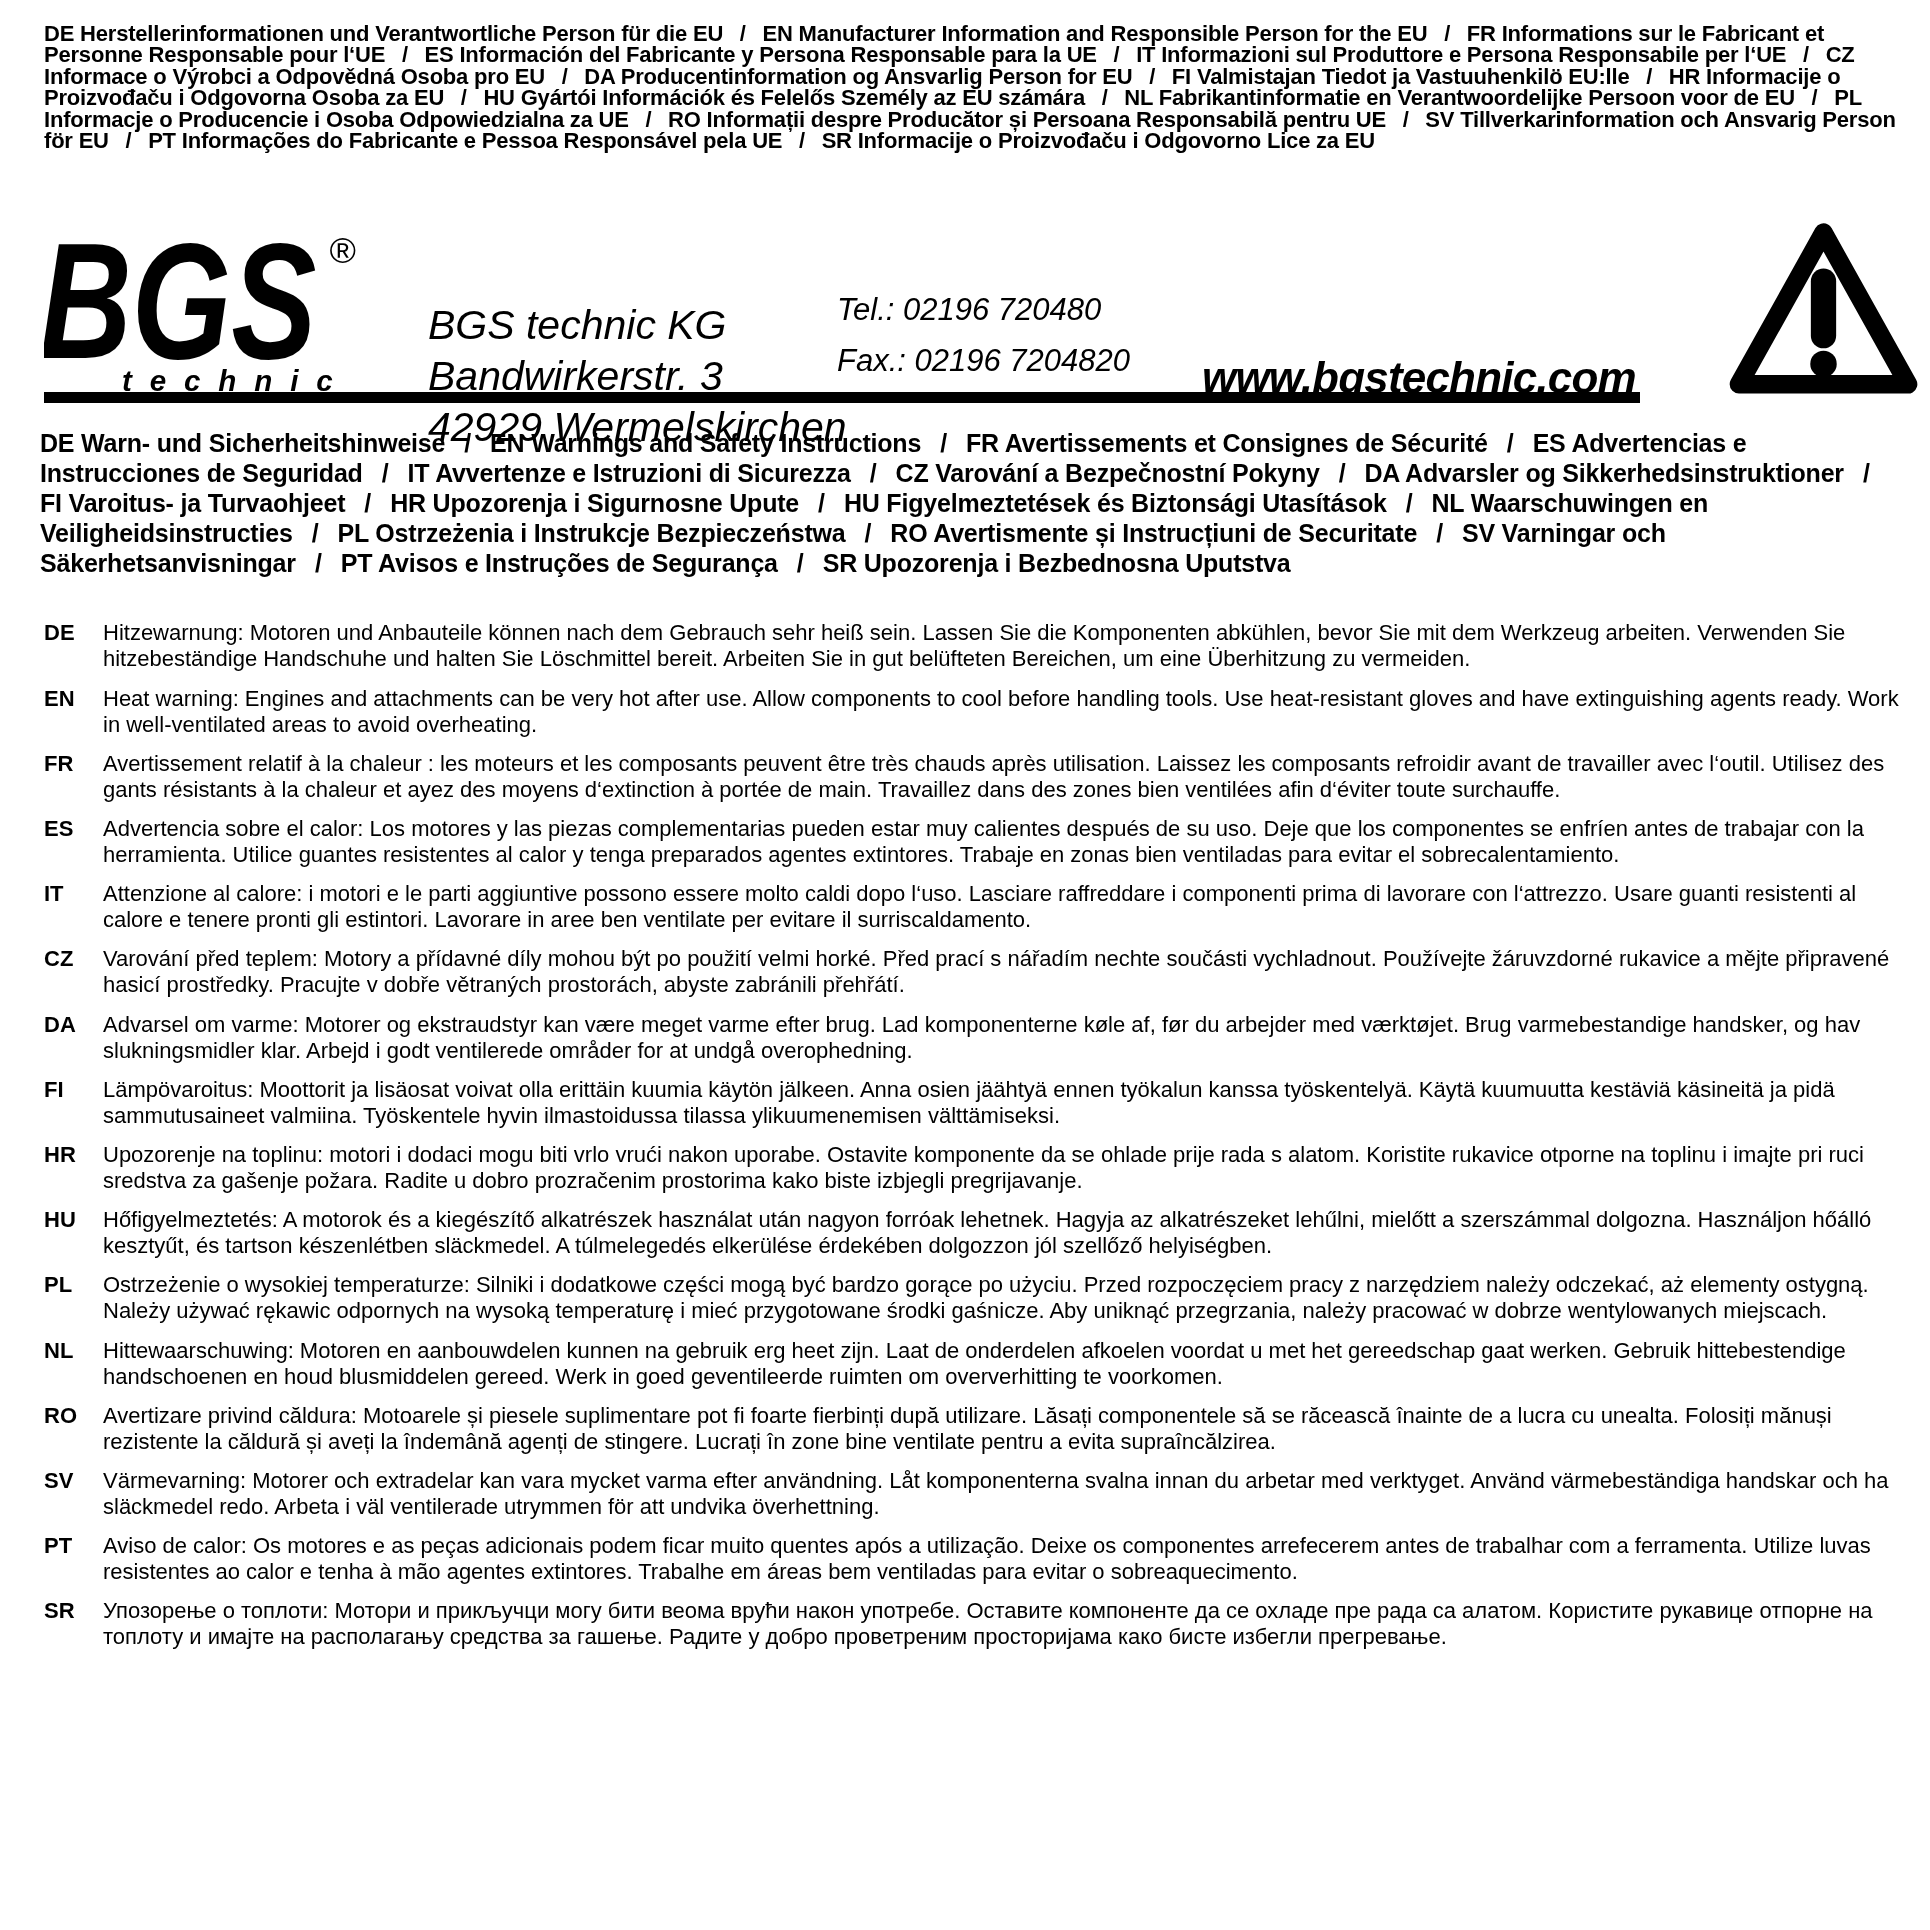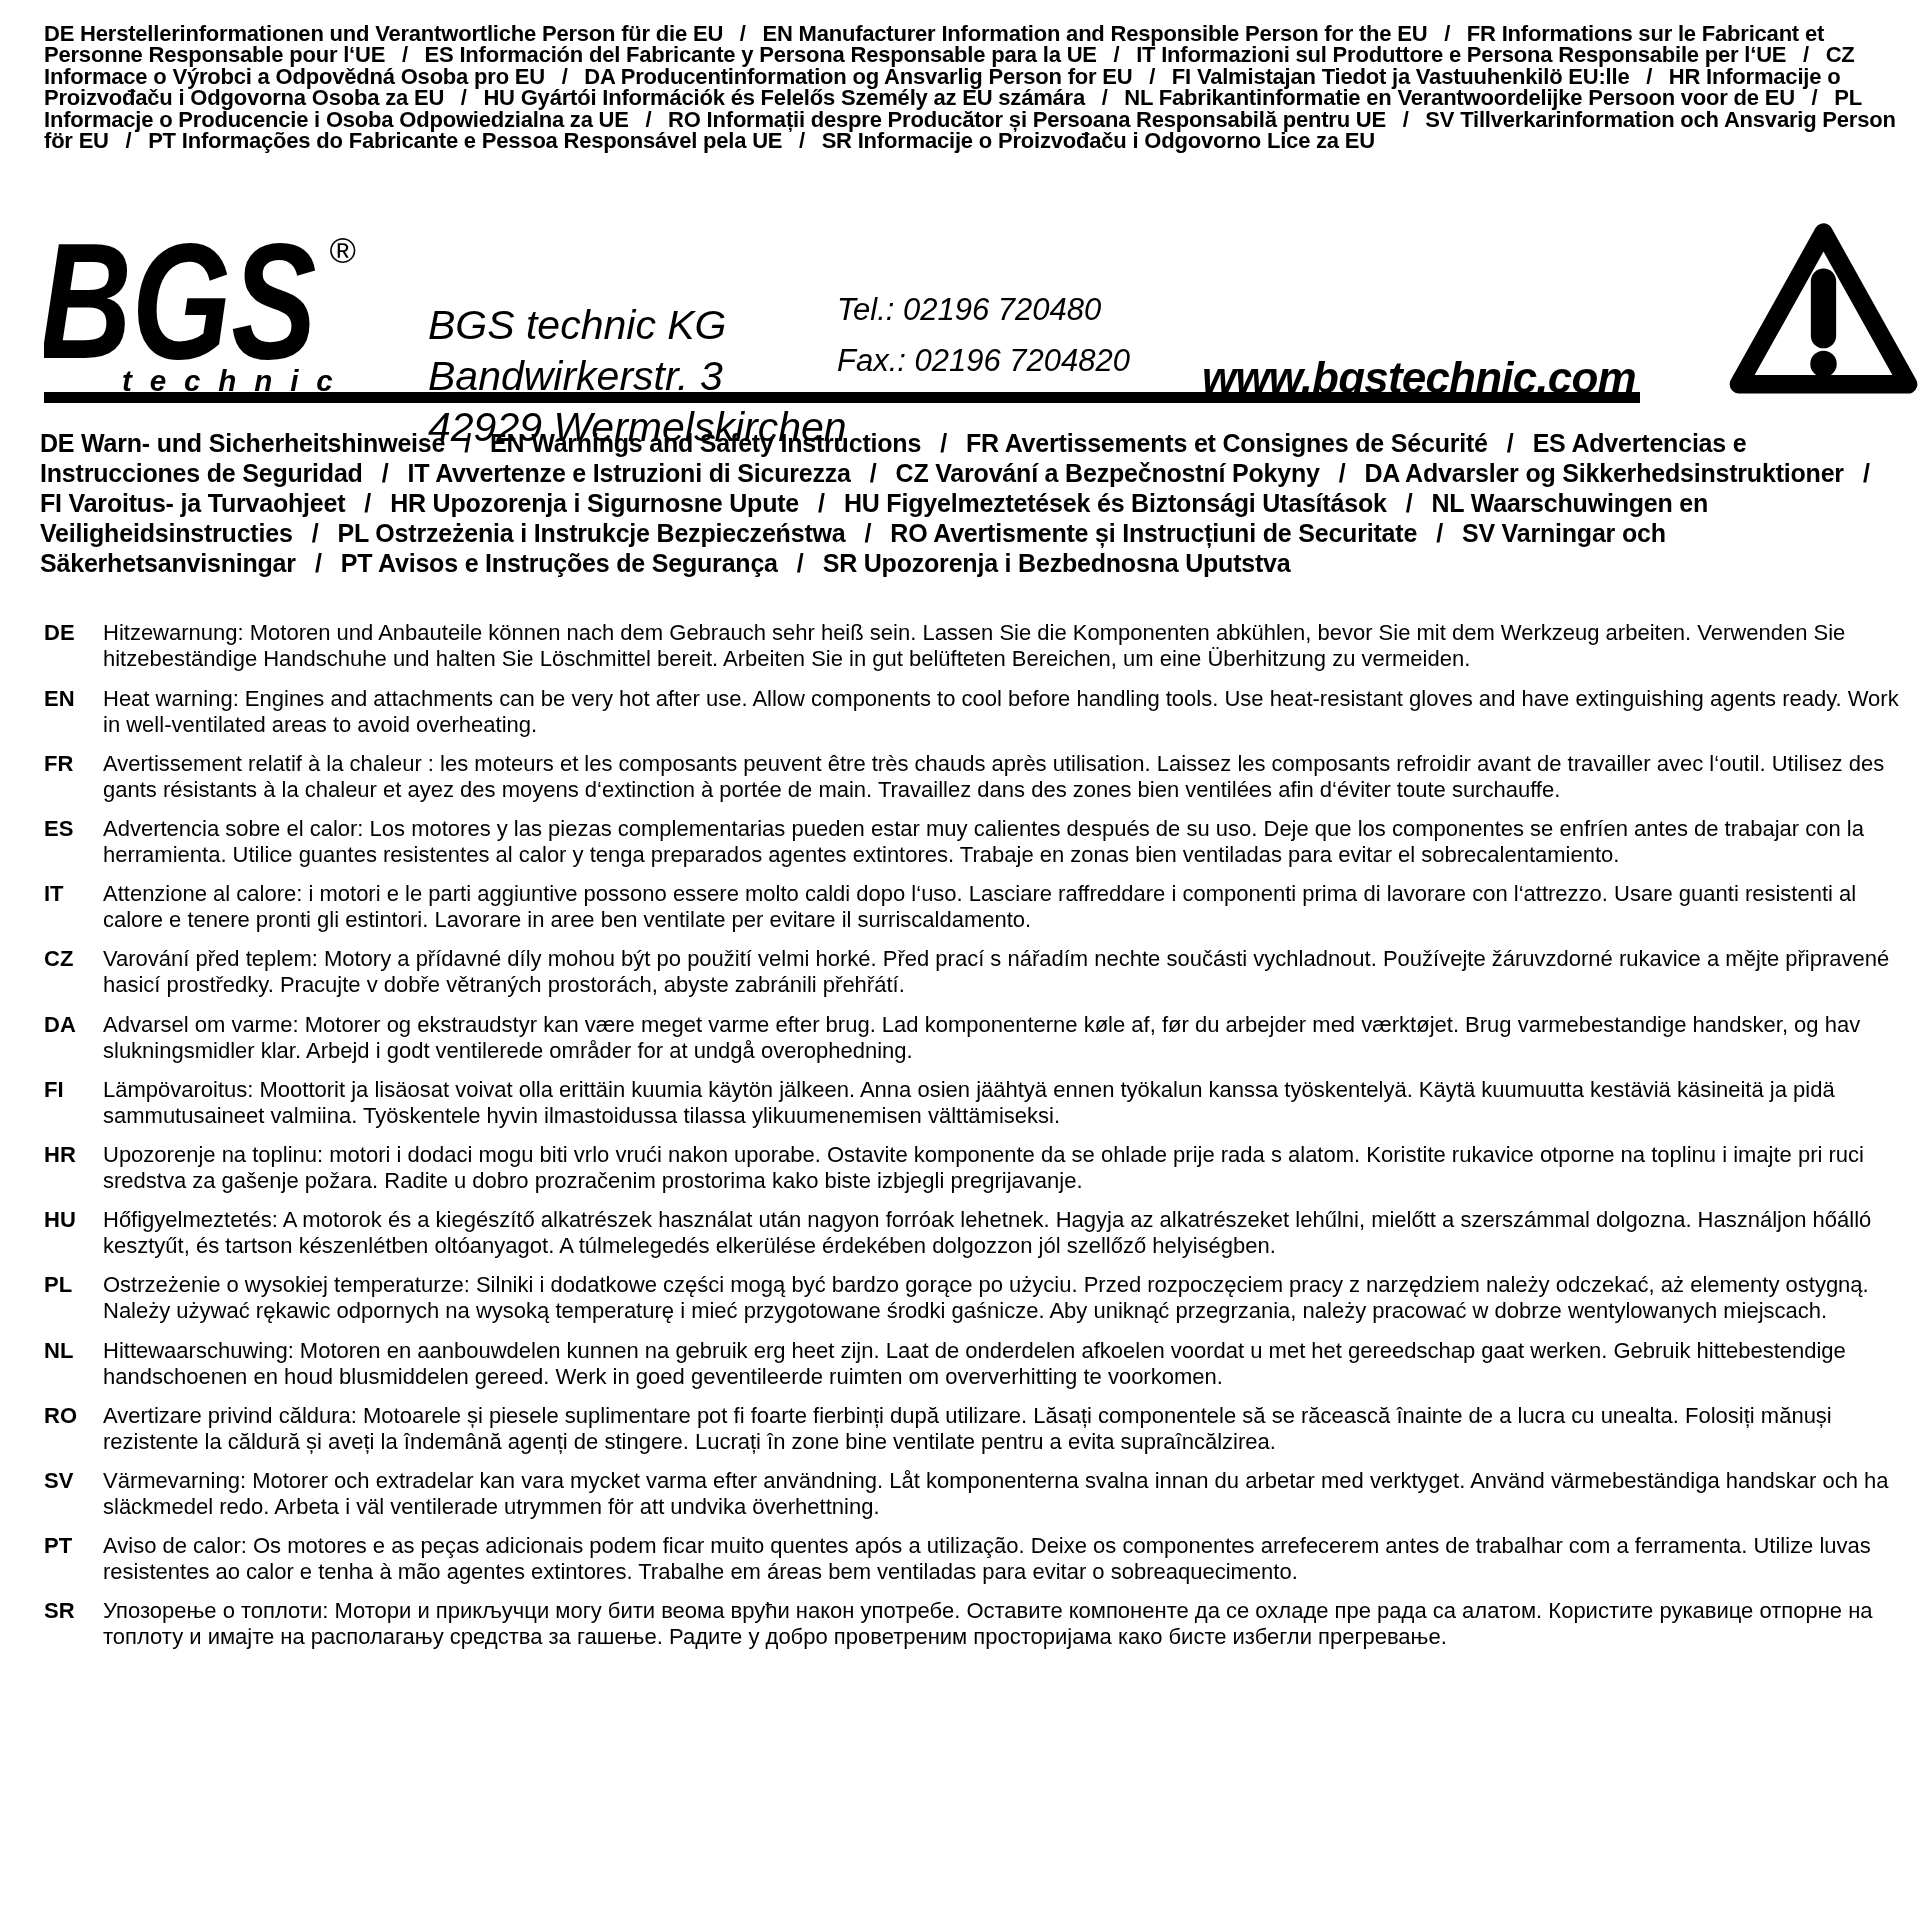--- a/index.html
+++ b/index.html
@@ -134,21 +134,21 @@
   <div class="warning-row">
     <div class="code">FI</div>
     <div class="txt">Lämpövaroitus: Moottorit ja lisäosat voivat olla erittäin kuumia käytön jälkeen. Anna osien jäähtyä ennen työkalun kanssa työskentelyä. Käytä kuumuutta kestäviä käsineitä ja pidä sammutusaineet valmiina. Työskentele hyvin ilmastoidussa tilassa ylikuumenemisen välttämiseksi.</div>
   </div>
   <div class="warning-row">
     <div class="code">HR</div>
     <div class="txt">Upozorenje na toplinu: motori i dodaci mogu biti vrlo vrući nakon uporabe. Ostavite komponente da se ohlade prije rada s alatom. Koristite rukavice otporne na toplinu i imajte pri ruci sredstva za gašenje požara. Radite u dobro prozračenim prostorima kako biste izbjegli pregrijavanje.</div>
   </div>
   <div class="warning-row">
     <div class="code">HU</div>
-    <div class="txt">Hőfigyelmeztetés: A motorok és a kiegészítő alkatrészek használat után nagyon forróak lehetnek. Hagyja az alkatrészeket lehűlni, mielőtt a szerszámmal dolgozna. Használjon hőálló kesztyűt, és tartson készenlétben oltóanyagot. A túlmelegedés elkerülése érdekében dolgozzon jól szellőző helyiségben.</div>
+    <div class="txt">Hőfigyelmeztetés: A motorok és a kiegészítő alkatrészek használat után nagyon forróak lehetnek. Hagyja az alkatrészeket lehűlni, mielőtt a szerszámmal dolgozna. Használjon hőálló kesztyűt, és tartson készenlétben släckmedel. A túlmelegedés elkerülése érdekében dolgozzon jól szellőző helyiségben.</div>
   </div>
   <div class="warning-row">
     <div class="code">PL</div>
     <div class="txt">Ostrzeżenie o wysokiej temperaturze: Silniki i dodatkowe części mogą być bardzo gorące po użyciu. Przed rozpoczęciem pracy z narzędziem należy odczekać, aż elementy ostygną. Należy używać rękawic odpornych na wysoką temperaturę i mieć przygotowane środki gaśnicze. Aby uniknąć przegrzania, należy pracować w dobrze wentylowanych miejscach.</div>
   </div>
   <div class="warning-row">
     <div class="code">NL</div>
     <div class="txt">Hittewaarschuwing: Motoren en aanbouwdelen kunnen na gebruik erg heet zijn. Laat de onderdelen afkoelen voordat u met het gereedschap gaat werken. Gebruik hittebestendige handschoenen en houd blusmiddelen gereed. Werk in goed geventileerde ruimten om oververhitting te voorkomen.</div>
   </div>
   <div class="warning-row">

